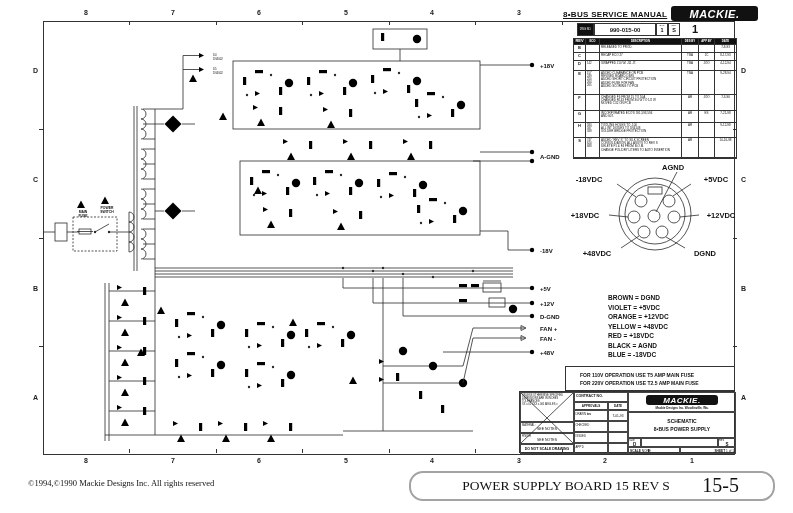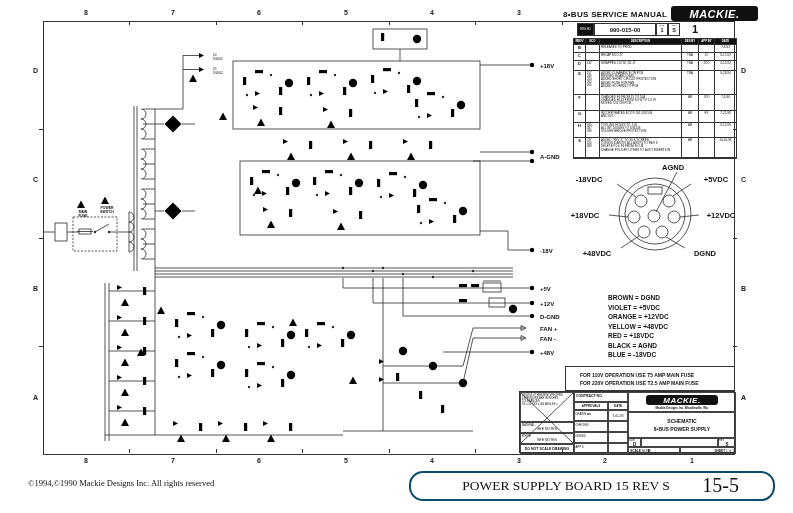--- a/index.html
+++ b/index.html
@@ -32,41 +32,41 @@
   .rhead .rc{display:flex;align-items:center;justify-content:center;padding:0;}
   
   .legend-line{font-size:6.5px;font-weight:600;line-height:9.5px;white-space:nowrap;}
   #fusenote{border:1px solid #333;font-size:5px;font-weight:bold;line-height:8px;padding:4px 0 0 14px;box-sizing:border-box;}
   
   #tblock{border:1.2px solid #333;box-sizing:border-box;}
   .tb{position:absolute;box-sizing:border-box;border:0.5px solid #444;overflow:hidden;}
   .tiny{font-size:2.6px;line-height:1.2;}
   .t35{font-size:3.5px;}
   
-  #pill{border:2px solid #0c4a6e;border-radius:14px;}
+  #pill{border:2px solid #a3a3a3;border-radius:14px;}
   .serif{font-family:"Liberation Serif",serif;}
   
   svg{position:absolute;overflow:visible;}
   svg .ln{stroke:#2a2a2a;stroke-width:.8;fill:none;}
   svg .f{fill:#2a2a2a;stroke:none;}
   svg text{fill:#111;stroke:none;font-family:"Liberation Sans",sans-serif;}
 </style>
 </head>
 <body>
 
 <div id="page">
 
   <span class="abs gridnum" style="left:76px;top:9px;">8</span>
   <span class="abs gridnum" style="left:163px;top:9px;">7</span>
   <span class="abs gridnum" style="left:249px;top:9px;">6</span>
   <span class="abs gridnum" style="left:336px;top:9px;">5</span>
   <span class="abs gridnum" style="left:422px;top:9px;">4</span>
   <span class="abs gridnum" style="left:509px;top:9px;">3</span>
 
-  <span id="hdr-title" class="abs" style="left:563px;top:10px;">8•BUS SERVICE MANUAL</span>
+  <span id="hdr-title" class="abs" style="left:563px;top:10px;text-decoration:underline;">8•BUS SERVICE MANUAL</span>
   <div class="abs mackie-box" style="left:671px;top:6px;width:87px;height:15px;font-size:11px;">MACKIE.</div>
 
   <div class="abs" style="left:577px;top:23px;display:flex;height:13px;">
     <div class="cell" style="width:17px;background:#111;color:#fff;font-size:2.6px;display:flex;align-items:center;justify-content:center;">DWG NO.</div>
     <div class="cell ctr b" style="width:62px;font-size:6px;line-height:12px;">990-015-00</div>
     <div class="cell ctr" style="width:12px;">
       <div style="font-size:2.4px;">SHT</div>
       <div class="b" style="font-size:5.5px;">1</div>
     </div>
     <div class="cell ctr" style="width:12px;">

